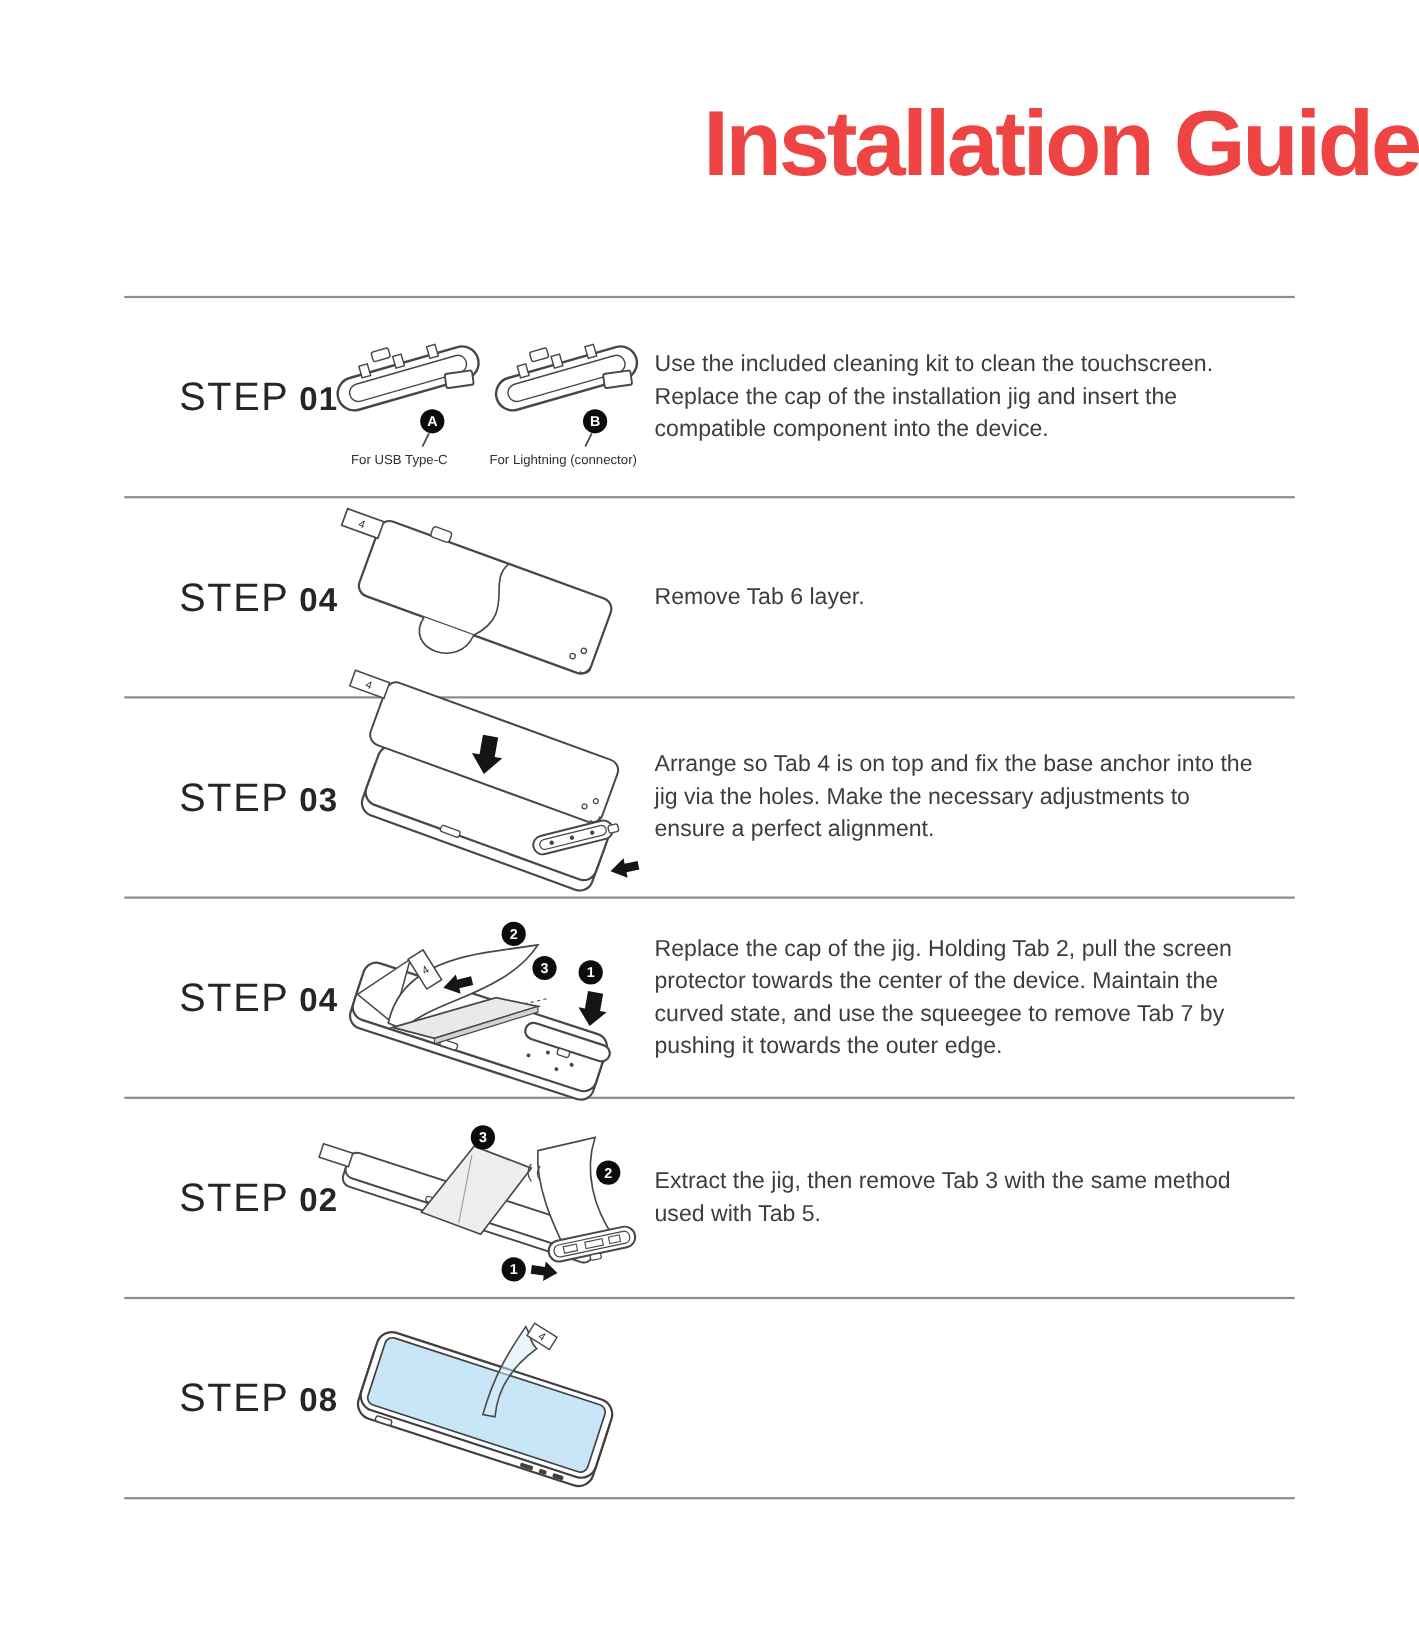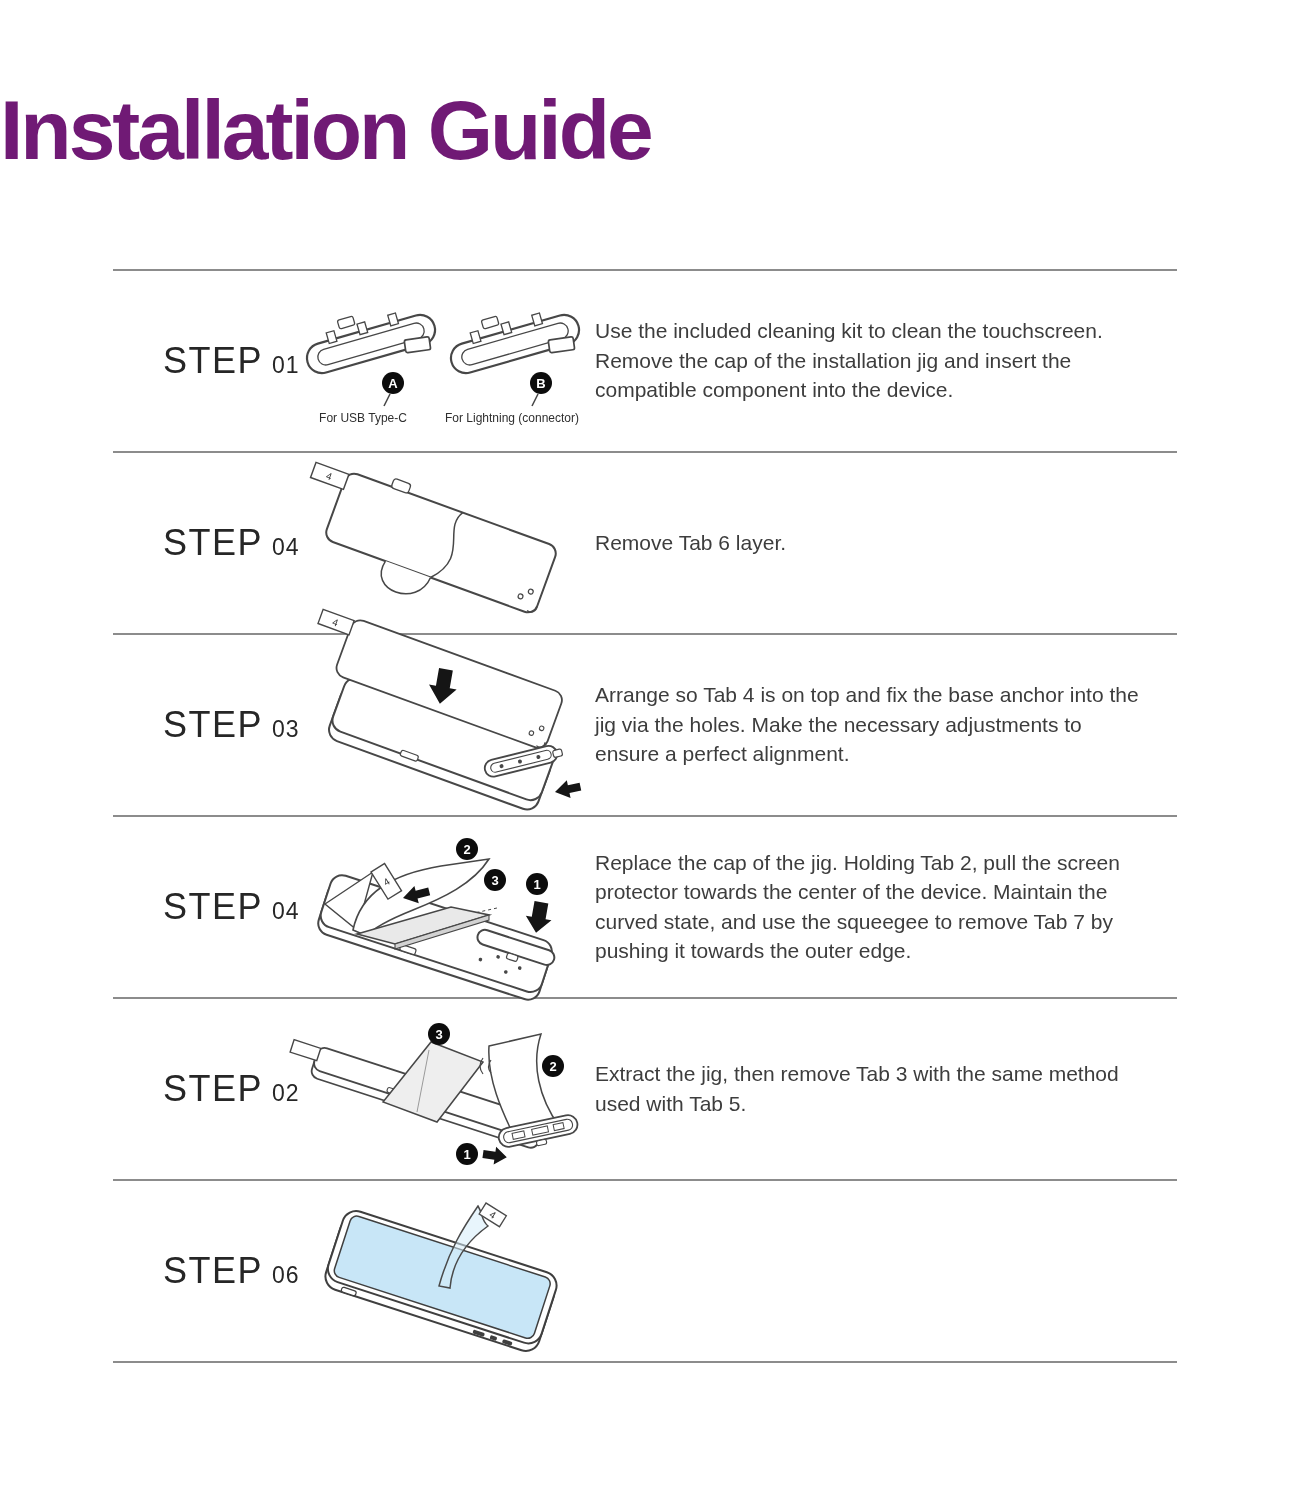--- a/index.html
+++ b/index.html
@@ -6,25 +6,25 @@
   html, body { background: #ffffff; }
   body {
     width: 1290px;
     height: 1500px;
     font-family: "Liberation Sans", "DejaVu Sans", sans-serif;
     color: #3a3a3a;
     overflow: hidden;
   }
   .page-title {
     margin-top: 82px;
-    text-align: left;
+    text-align: right;
     font-size: 84px;
     font-weight: 700;
     letter-spacing: -3px;
-    color: #701a75;
+    color: #ef4444;
     line-height: 1.15;
   }
   .guide {
     width: 1064px;
     margin: 90px auto 0 auto;
   }
   .row {
     border-top: 2px solid #8c8c8c;
     height: 182px;
     display: grid;
@@ -34,21 +34,21 @@
   .end-divider {
     border-top: 2px solid #8c8c8c;
     height: 0;
   }
   .step-label {
     padding-left: 50px;
     white-space: nowrap;
     color: #262626;
   }
   .step-word { font-size: 36px; font-weight: 400; letter-spacing: 1.5px; }
-  .step-num  { font-size: 23px; font-weight: 400; margin-left: 9px; letter-spacing: 1px; }
+  .step-num  { font-size: 30px; font-weight: 700; margin-left: 9px; letter-spacing: 1px; }
   .figure {
     display: flex;
     justify-content: center;
     align-items: center;
   }
   .figure svg { overflow: visible; display: block; }
   .desc {
     padding-left: 12px;
     max-width: 565px;
     font-size: 21px;
@@ -100,21 +100,21 @@
         </g>
         <g>
           <circle cx="250" cy="92" r="11" fill="#0c0c0c"></circle>
           <text class="badge-txt" x="250" y="96.5" text-anchor="middle">B</text>
           <line x1="247" y1="103" x2="241" y2="115" stroke="#474747" stroke-width="1.6"></line>
         </g>
         <text class="cap-txt" x="72" y="131" text-anchor="middle">For USB Type-C</text>
         <text class="cap-txt" x="221" y="131" text-anchor="middle">For Lightning (connector)</text>
       </svg>
     </div>
-    <p class="desc">Use the included cleaning kit to clean the touchscreen. Remove the cap of the installation jig and insert the compatible component into the device.</p>
+    <p class="desc">Use the included cleaning kit to clean the touchscreen. Replace the cap of the installation jig and insert the compatible component into the device.</p>
   </section>
 
   <section class="row">
     <div class="step-label">
       <span class="step-word">STEP</span><span class="step-num">04</span>
     </div>
     <div class="figure">
       <svg viewBox="0 0 300 160" width="300" height="160">
         <g transform="rotate(20 150 80)">
           <rect x="38" y="44" width="224" height="72" rx="10" fill="#fff" stroke="#474747" stroke-width="2"></rect>
@@ -271,21 +271,21 @@
         <g transform="translate(192,150) rotate(8)">
           <polygon points="0,-4 12,-4 12,-9 24,0 12,9 12,4 0,4" fill="#151515"></polygon>
         </g>
       </svg>
     </div>
     <p class="desc">Extract the jig, then remove Tab 3 with the same method used with Tab 5.</p>
   </section>
 
   <section class="row">
     <div class="step-label">
-      <span class="step-word">STEP</span><span class="step-num">06</span>
+      <span class="step-word">STEP</span><span class="step-num">08</span>
     </div>
     <div class="figure">
       <svg viewBox="0 0 300 170" width="300" height="170">
         <g transform="rotate(18 150 95)">
           <rect x="38" y="62" width="224" height="74" rx="14" fill="#fff" stroke="#3f3f3f" stroke-width="2"></rect>
           <rect x="38" y="54" width="224" height="74" rx="14" fill="#fff" stroke="#3f3f3f" stroke-width="2"></rect>
           <rect x="45" y="59" width="210" height="64" rx="7" fill="#c8e6f7" stroke="#3f3f3f" stroke-width="1.5"></rect>
           <rect x="58" y="131" width="15" height="5" rx="2" fill="#fff" stroke="#3f3f3f" stroke-width="1.2"></rect>
           <rect x="196" y="131" width="12" height="4" rx="1.5" fill="#3f3f3f"></rect>
           <rect x="214" y="131" width="7" height="4" rx="1.5" fill="#3f3f3f"></rect>

